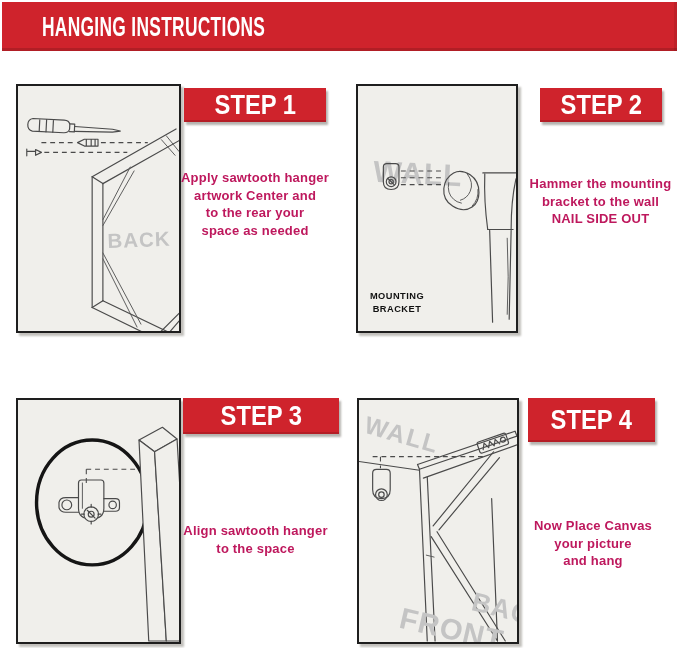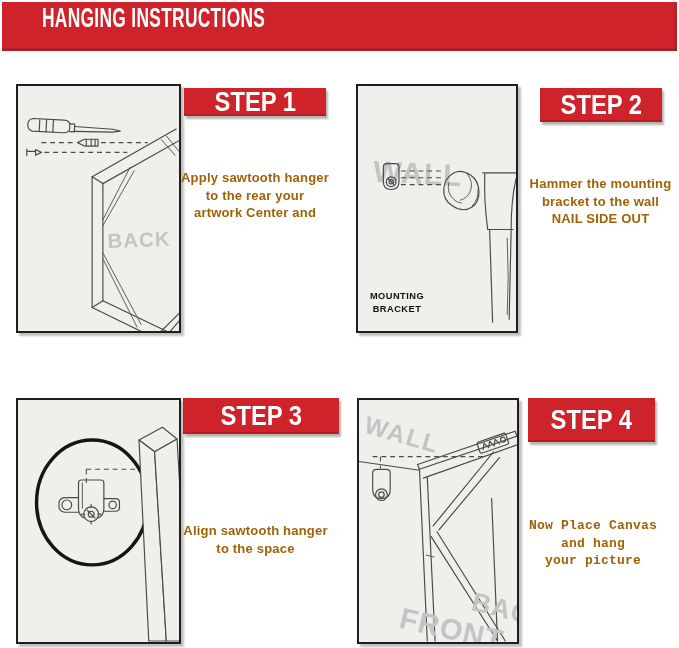--- a/index.html
+++ b/index.html
@@ -1,47 +1,47 @@
 <!DOCTYPE html>
 <html><head>
 <meta charset="utf-8">
 <style>
   html,body{margin:0;padding:0;background:#ffffff;}
   #page{position:relative;width:679px;height:648px;background:#ffffff;overflow:hidden;
         font-family:"Liberation Sans",sans-serif;}
   
   .header{position:absolute;left:2px;top:2px;width:675px;height:49px;background:#cf232c;
           box-shadow:inset 0 -3px 0 rgba(0,0,0,.14), inset -3px 0 0 rgba(0,0,0,.08);
-          display:flex;}
+          display:flex;align-items:center;}
   .header .title{color:#ffffff;font-weight:700;font-size:28px;letter-spacing:.5px;white-space:nowrap;
           transform:scaleX(.62);transform-origin:left center;margin-left:40px;}
   
   .panel{position:absolute;background:#f0efeb;border:2px solid #1e1e1e;
          box-shadow:3px 3px 2px #c2c0bc;box-sizing:border-box;}
   .panel svg{display:block;width:100%;height:100%;}
   #panel1{left:16px;top:84px;width:165px;height:249px;}
   #panel2{left:356px;top:84px;width:162px;height:249px;}
   #panel3{left:16px;top:398px;width:165px;height:246px;}
   #panel4{left:357px;top:398px;width:162px;height:246px;}
   
   .step-banner{position:absolute;background:#cf232c;display:flex;align-items:center;justify-content:center;
          box-shadow:2px 3px 2px #b5b3af, inset 0 -2px 0 rgba(0,0,0,.12);}
   .step-banner .step-label{color:#ffffff;font-weight:700;font-size:27px;white-space:nowrap;
          transform:scaleX(.88);transform-origin:center;letter-spacing:0px;}
-  #banner1{left:184px;top:88px;width:142px;height:28px;}
+  #banner1{left:184px;top:88px;width:142px;height:34px;}
   #banner2{left:540px;top:88px;width:122px;height:34px;}
   #banner3{left:183px;top:398px;width:156px;height:36px;}
   #banner4{left:528px;top:398px;width:127px;height:44px;}
   
-  .instr{position:absolute;text-align:center;font-weight:700;color:#a16207;
+  .instr{position:absolute;text-align:center;font-weight:700;color:#be185d;
          font-size:13px;line-height:17.5px;letter-spacing:.2px;}
   #instr1{left:180px;top:169px;width:150px;}
   #instr2{left:518px;top:175px;width:165px;}
   #instr3{left:178px;top:522px;width:155px;text-align:center;}
-  #instr4{left:523px;top:517px;width:140px;font-family:Liberation Mono, monospace;}
+  #instr4{left:523px;top:517px;width:140px;}
   
   .art{stroke:#4a4a4a;stroke-width:1.2;fill:none;stroke-linecap:round;stroke-linejoin:round;}
   .art-thin{stroke:#5a5a5a;stroke-width:1;fill:none;}
   .dash{stroke:#4a4a4a;stroke-width:1.1;fill:none;stroke-dasharray:5 4;}
   .bgfill{fill:#f0efeb;}
   .ghost{fill:#c4c4c4;font-weight:700;font-family:"Liberation Sans",sans-serif;}
   .small-label{fill:#111111;font-weight:700;font-family:"Liberation Sans",sans-serif;}
 </style>
 </head>
 <body>
@@ -187,31 +187,32 @@
   </div>
   <div class="step-banner" id="banner3">
     <span class="step-label">STEP 3</span>
   </div>
   <div class="step-banner" id="banner4">
     <span class="step-label">STEP 4</span>
   </div>
 
   <div class="instr" id="instr1">
     <div>Apply sawtooth hanger</div>
+    <div>artwork Center and</div>
     <div>to the rear your</div>
-    <div>artwork Center and</div>
+    <div>space as needed</div>
   </div>
   <div class="instr" id="instr2">
     <div>Hammer the mounting</div>
     <div>bracket to the wall</div>
     <div>NAIL SIDE OUT</div>
   </div>
   <div class="instr" id="instr3">
     <div>Align sawtooth hanger</div>
     <div>to the space</div>
   </div>
   <div class="instr" id="instr4">
     <div>Now Place Canvas</div>
+    <div>your picture</div>
     <div>and hang</div>
-    <div>your picture</div>
   </div>
 
 </div>
 
 </body></html>

